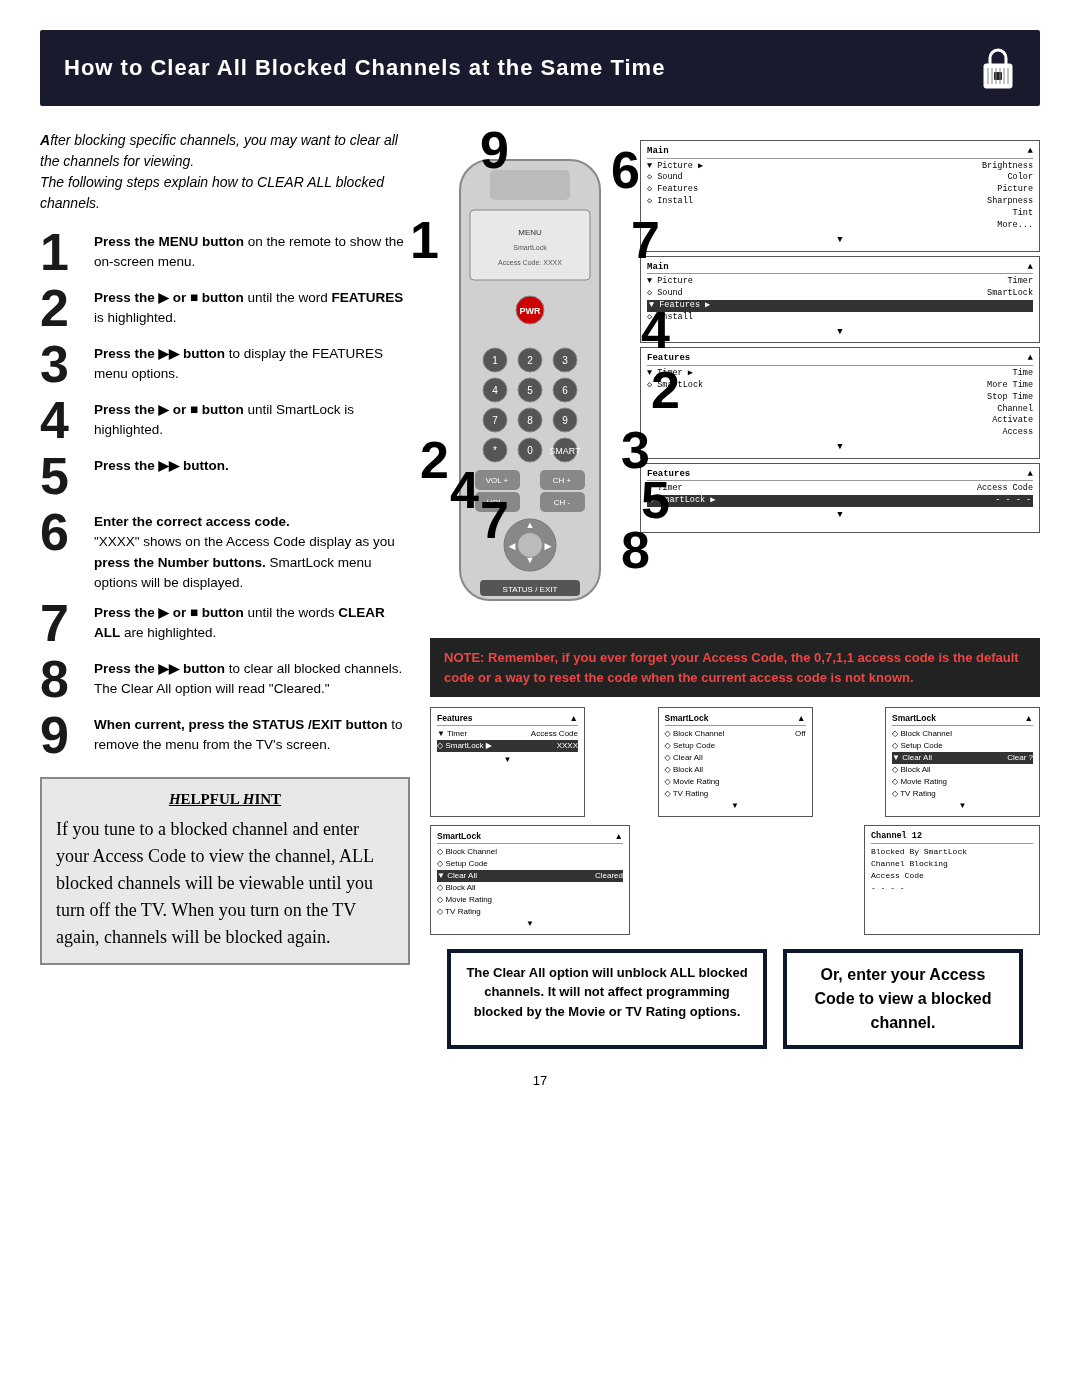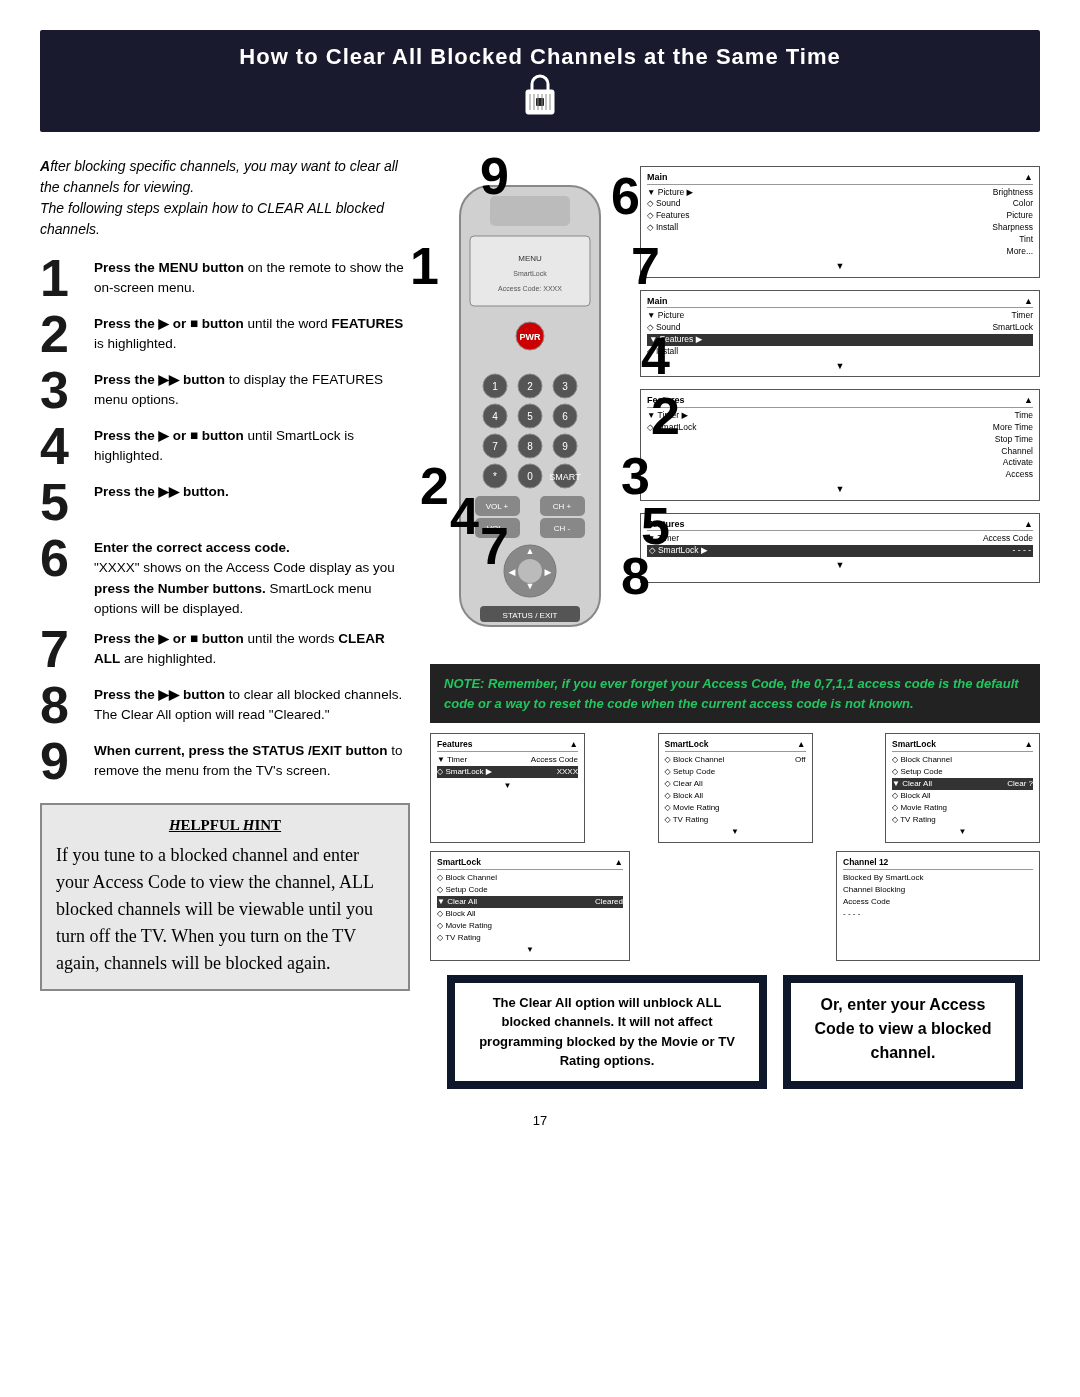--- a/index.html
+++ b/index.html
@@ -23,21 +23,20 @@
     
     .header-bar {
       background: #1a1a2e;
       color: #fff;
       padding: 14px 24px;
       display: flex;
       align-items: center;
       justify-content: space-between;
       margin-bottom: 24px;
       border-radius: 2px;
-      flex-direction: column;
     }
     .header-bar h1 {
       font-size: 22px;
       font-weight: bold;
       letter-spacing: 1px;
       text-transform: none;
     }
 
     
     .main-content {
@@ -137,28 +136,27 @@
     }
     .screen-panel .arrow-down {
       text-align: center;
       font-size: 9px;
       margin-top: 2px;
     }
 
     
     .note-box {
       background: #222;
-      color: #22c55e;
+      color: #ef4444;
       padding: 10px 14px;
       font-size: 13px;
       font-weight: bold;
       line-height: 1.5;
       margin-top: 8px;
       width: 100%;
-      font-style: italic;
     }
 
     .bottom-screen {
       border: 1.5px solid #555;
       background: #fff;
       padding: 4px 6px;
       font-size: 8.5px;
       line-height: 1.5;
       width: 155px;
       min-height: 90px;
@@ -176,21 +174,21 @@
       justify-content: space-between;
       font-size: 8px;
     }
     .bottom-screen .panel-row.selected {
       background: #333;
       color: #fff;
     }
 
     
     .caption-box {
-      border: 8px solid #0f172a;
+      border: 4px solid #0f172a;
       padding: 10px 14px;
       font-size: 13px;
       font-weight: bold;
       line-height: 1.5;
       text-align: center;
     }
 
     .bottom-captions {
       display: flex;
       gap: 16px;
@@ -369,21 +367,21 @@
             <text x="100" y="378" text-anchor="middle" font-size="9" fill="#fff">▲</text>
             <text x="100" y="413" text-anchor="middle" font-size="9" fill="#fff">▼</text>
             <text x="82" y="399" text-anchor="middle" font-size="9" fill="#fff">◀</text>
             <text x="118" y="399" text-anchor="middle" font-size="9" fill="#fff">▶</text>
 
             <rect x="50" y="430" width="100" height="16" rx="4" fill="#555"></rect>
             <text x="100" y="442" text-anchor="middle" font-size="8" fill="#fff">STATUS / EXIT</text>
           </svg>
         </div>
 
-        <div style="display:flex; flex-direction:column; gap:12px; padding-top:10px; flex:1;">
+        <div style="display:flex; flex-direction:column; gap:4px; padding-top:10px; flex:1;font-family:Liberation Mono, monospace;">
 
           <div class="screen-panel">
             <div class="panel-title">
                 <span>Main</span>
                 <span>▲</span>
               </div>
             <div class="panel-row">
                 <span>▼ Picture ▶</span>
                 <span>Brightness</span>
               </div>
@@ -581,21 +579,21 @@
             </div>
           <div class="panel-row">
               <span>◇ Movie Rating</span>
             </div>
           <div class="panel-row">
               <span>◇ TV Rating</span>
             </div>
           <div style="text-align:center;font-size:8px;">▼</div>
         </div>
 
-        <div class="bottom-screen" style="width:204px;">
+        <div class="bottom-screen" style="width:176px;font-family:Liberation Mono, monospace;">
           <div class="panel-title">
               <span>Channel 12</span>
             </div>
           <div class="panel-row">Blocked By SmartLock</div>
           <div class="panel-row">Channel Blocking</div>
           <div class="panel-row">Access Code</div>
           <div class="panel-row">- - - -</div>
         </div>
 
       </div>

